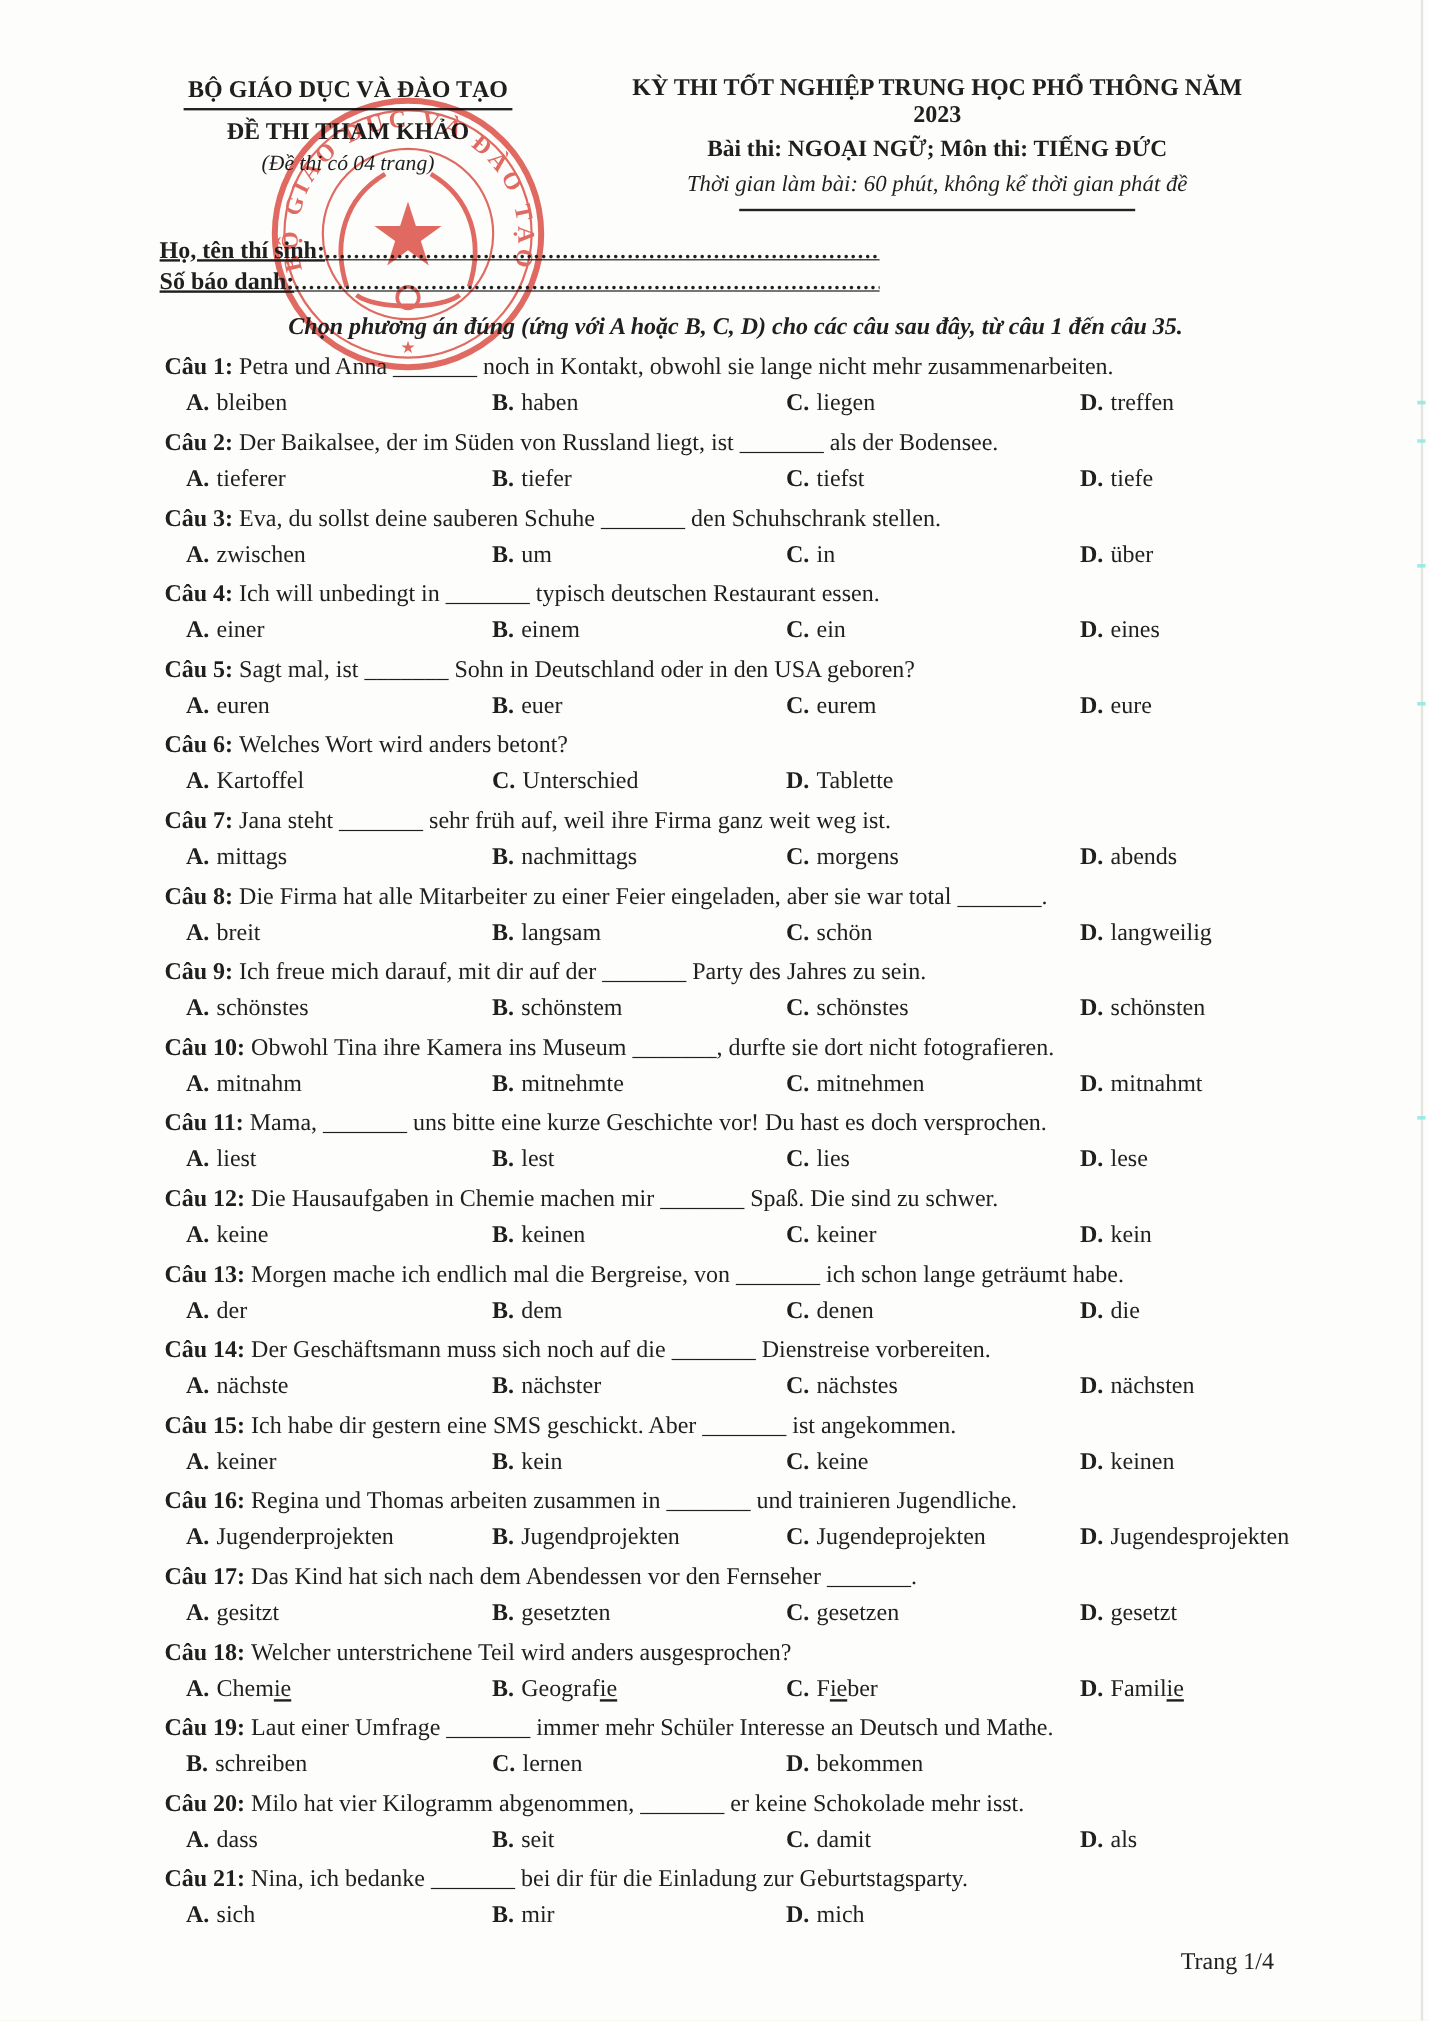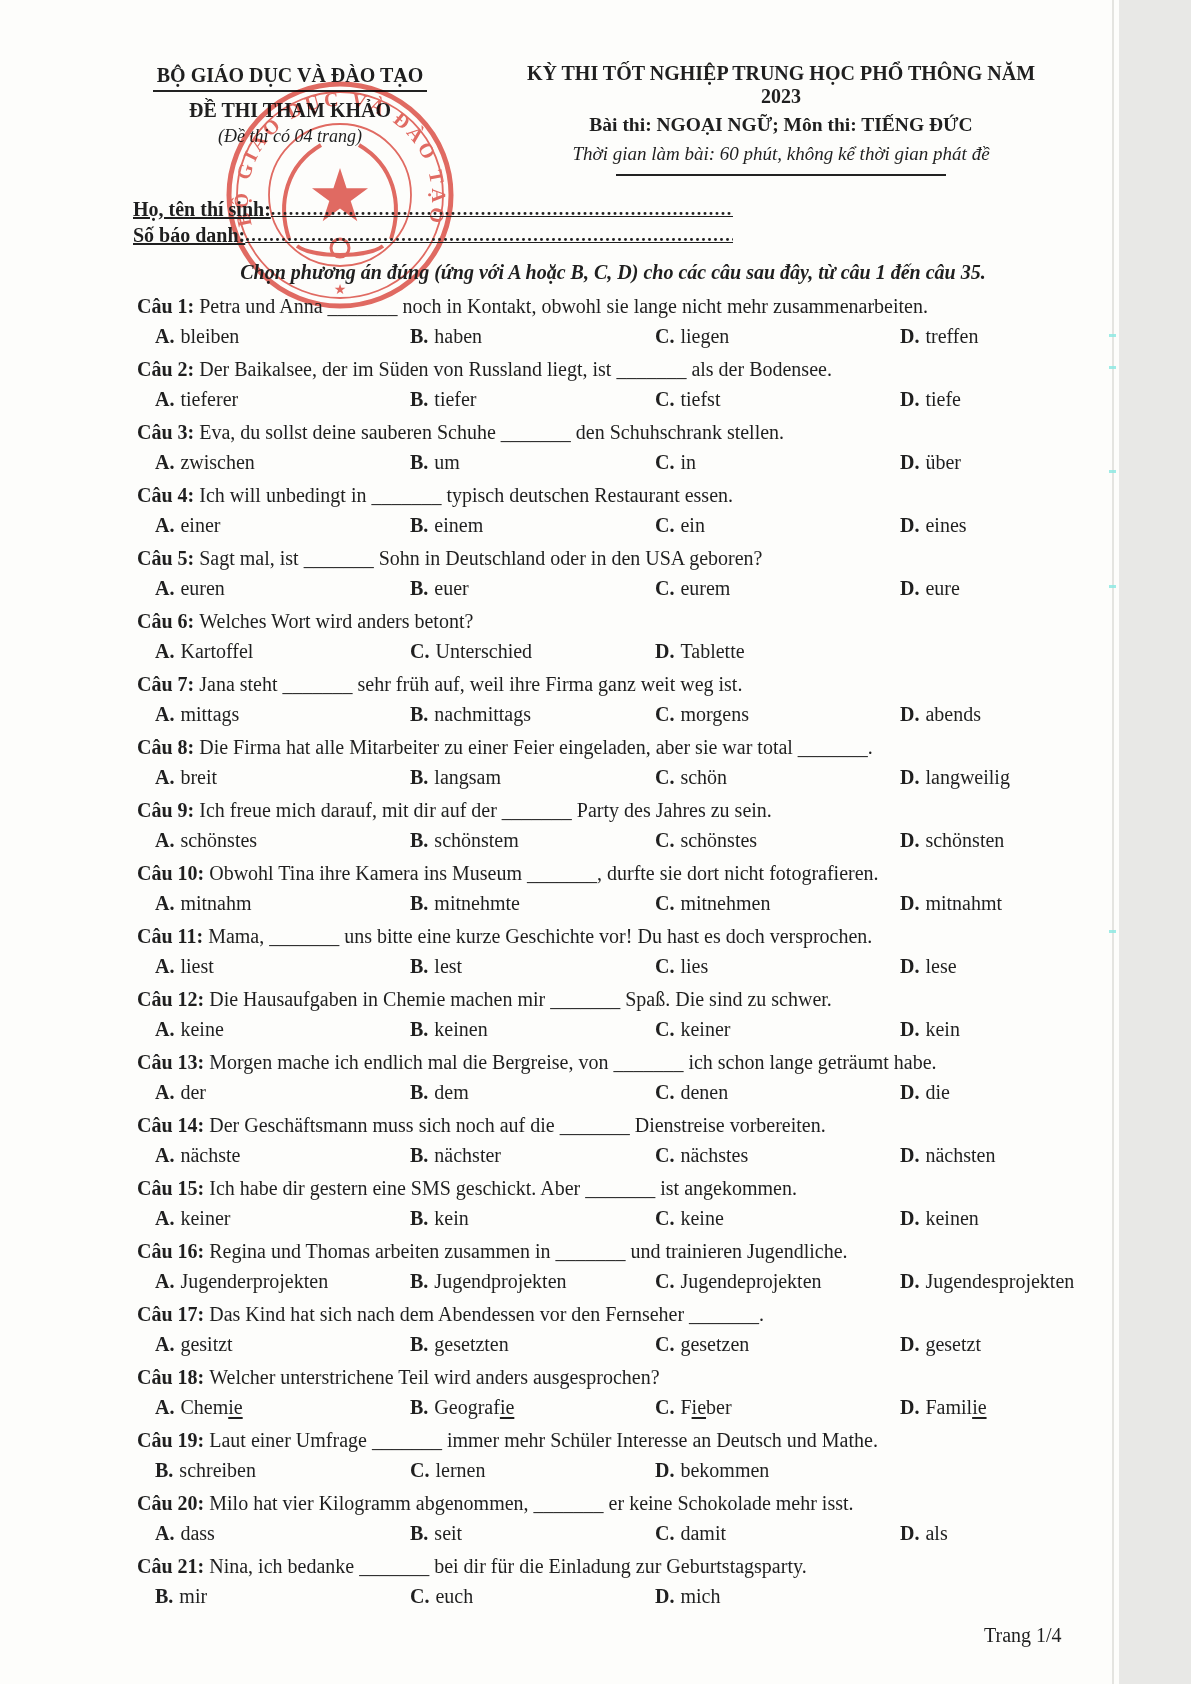--- a/index.html
+++ b/index.html
@@ -2,23 +2,22 @@
 <html><head>
 <meta charset="utf-8">
 <style>
   html,body{margin:0;padding:0;}
   body{
     width:1191px;height:1684px;
     font-family:"Liberation Serif","DejaVu Serif",serif;
     color:#1f1f1f;background:#e8e8e6;
   }
   .page{
-    position:relative;width:1097px;height:1684px;overflow:hidden;
+    position:relative;width:1191px;height:1684px;overflow:hidden;
     background:#fdfdfb;
-    padding-left:22px;
   }
   
   .header-left{position:absolute;left:140px;top:64px;width:300px;text-align:center;}
   .hl1{display:inline-block;font-weight:bold;font-size:20px;border-bottom:2px solid #222;padding:0 4px 3px;}
   .hl2{font-weight:bold;font-size:20px;margin-top:7px;}
   .hl3{font-style:italic;font-size:18px;margin-top:4px;}
   .header-right{position:absolute;left:505px;top:62px;width:552px;text-align:center;}
   .hr1{font-weight:bold;font-size:20px;}
   .hr2{font-weight:bold;font-size:19.5px;margin-top:6px;}
   .hr3{font-style:italic;font-size:19px;margin-top:7px;}
@@ -346,22 +345,22 @@
         <span class="opt"><span class="opt-letter">C.</span><span class="opt-text">damit</span></span>
         <span class="opt"><span class="opt-letter">D.</span><span class="opt-text">als</span></span>
       </div>
     </div>
 
     <div class="question">
       <div class="q-line">
         <span class="q-num">Câu 21:</span><span class="q-body">Nina, ich bedanke _______ bei dir für die Einladung zur Geburtstagsparty.</span>
       </div>
       <div class="opts">
+        <span class="opt"><span class="opt-letter">A.</span><span class="opt-text">sich</span></span>
         <span class="opt"><span class="opt-letter">B.</span><span class="opt-text">mir</span></span>
-        <span class="opt"><span class="opt-letter">C.</span><span class="opt-text">euch</span></span>
         <span class="opt"><span class="opt-letter">D.</span><span class="opt-text">mich</span></span>
       </div>
     </div>
   </div>
 
   <div class="footer">Trang 1/4</div>
 
   <div class="edge-line"></div>
   <div class="tick" style="top:334px;"></div>
   <div class="tick" style="top:366px;"></div>

